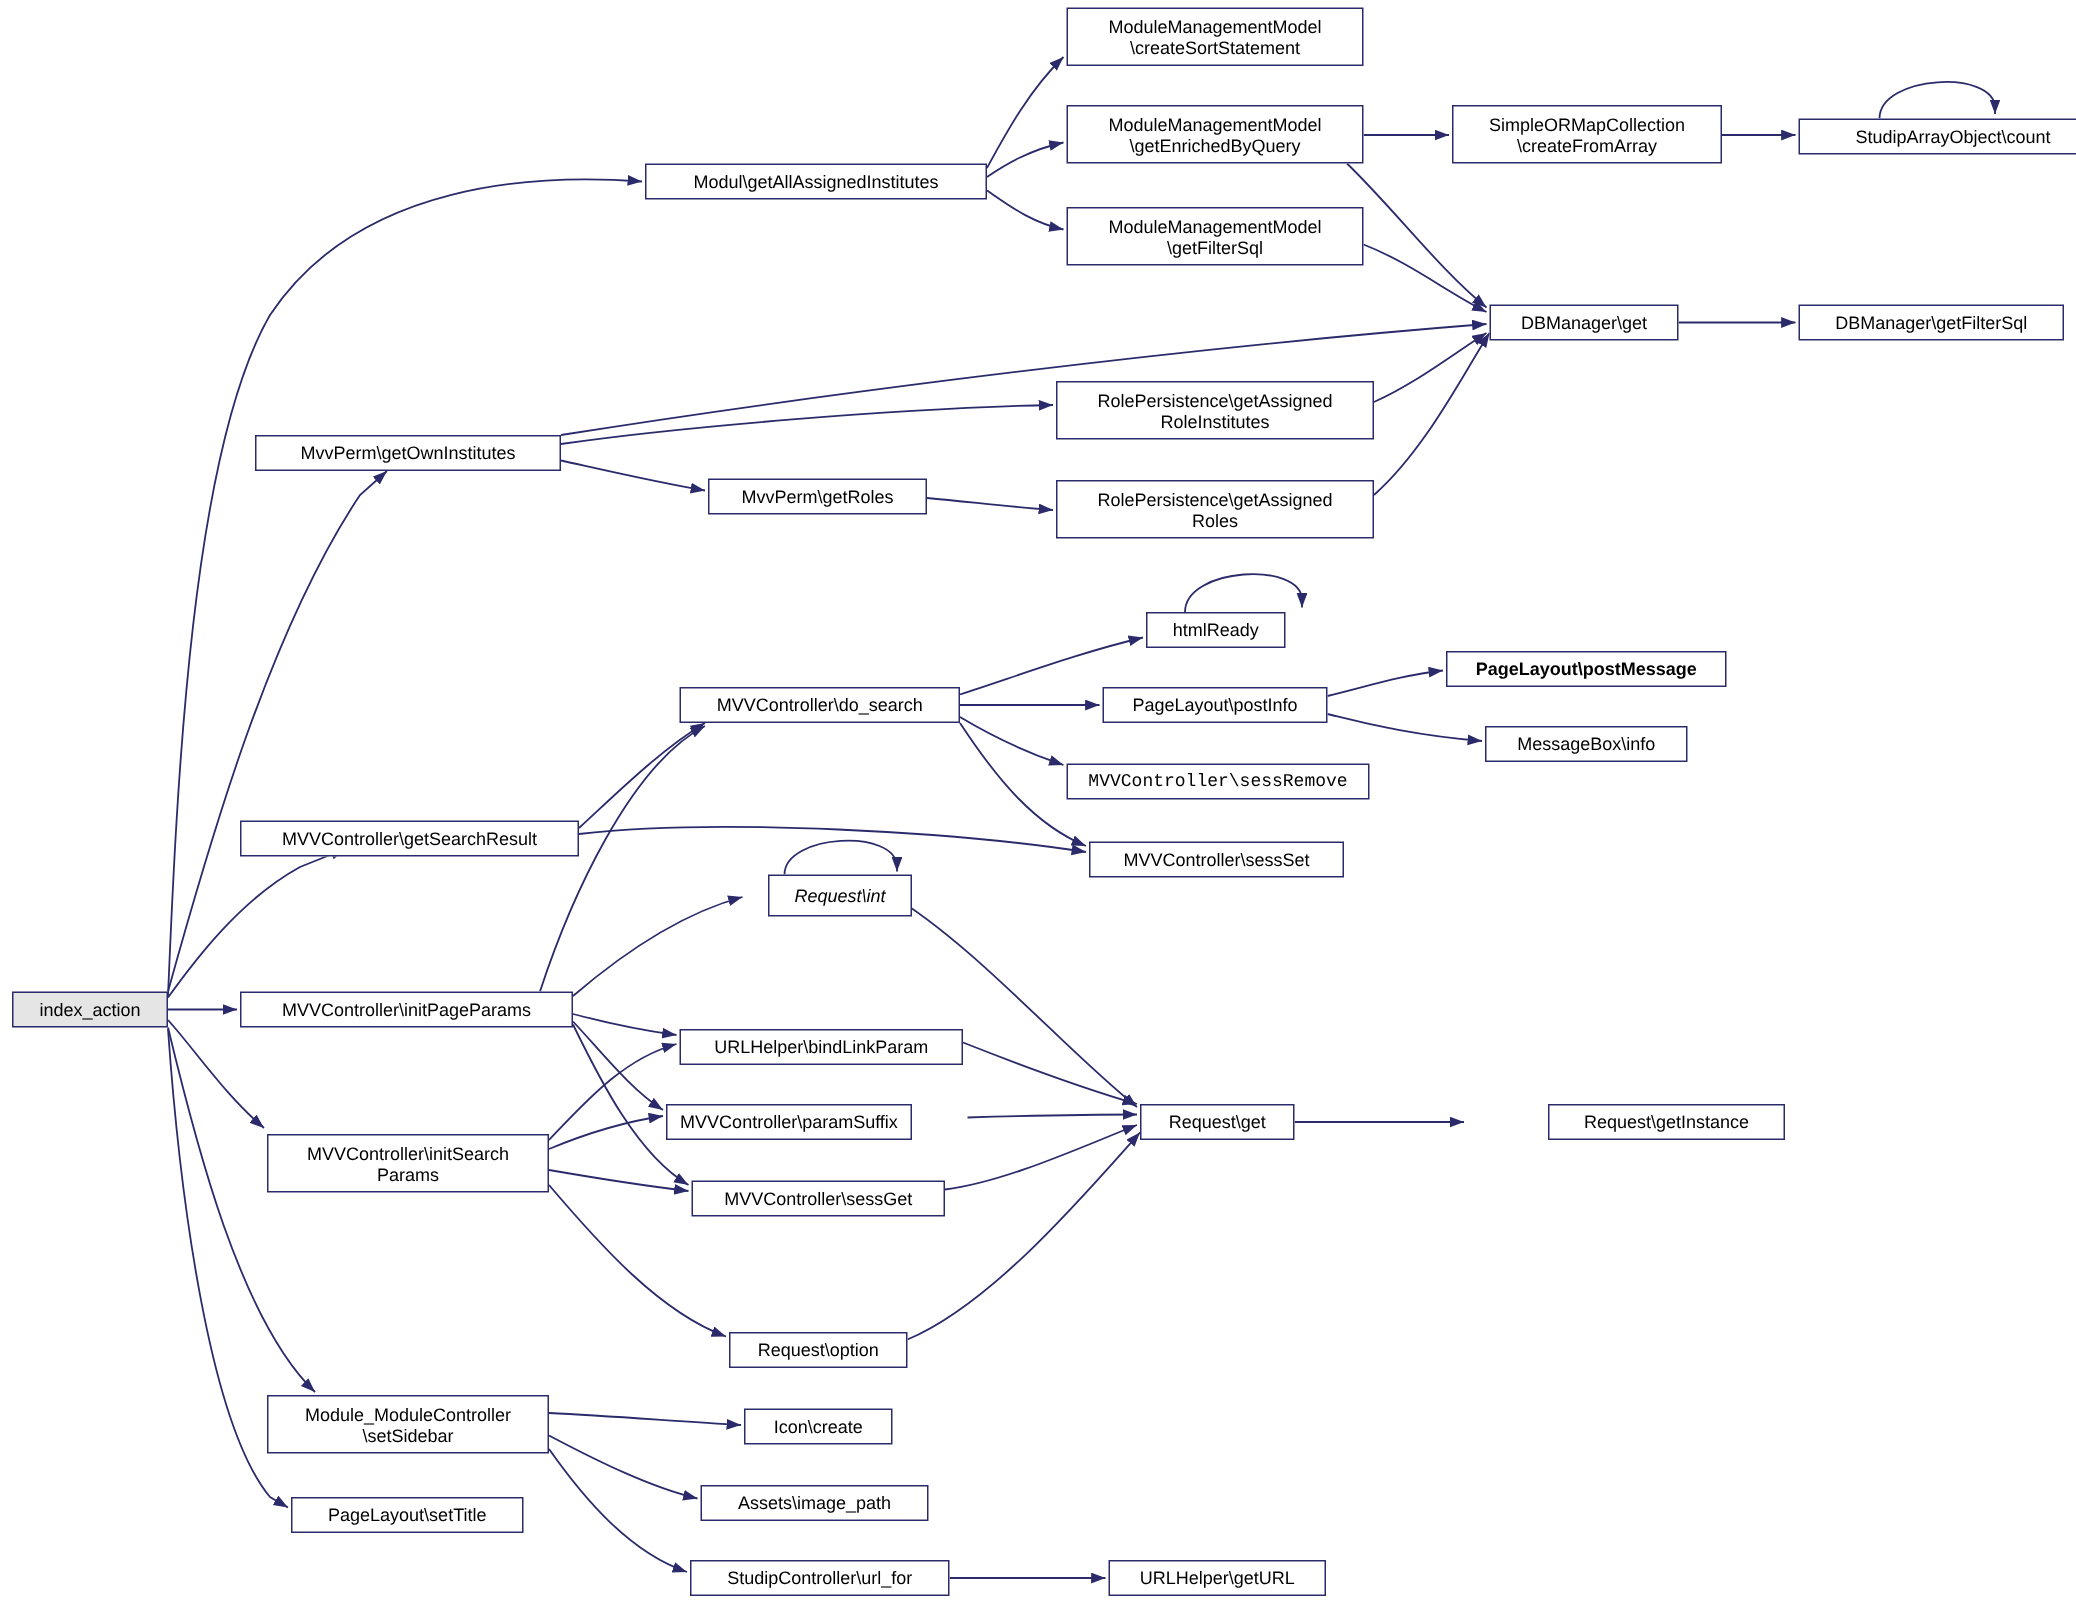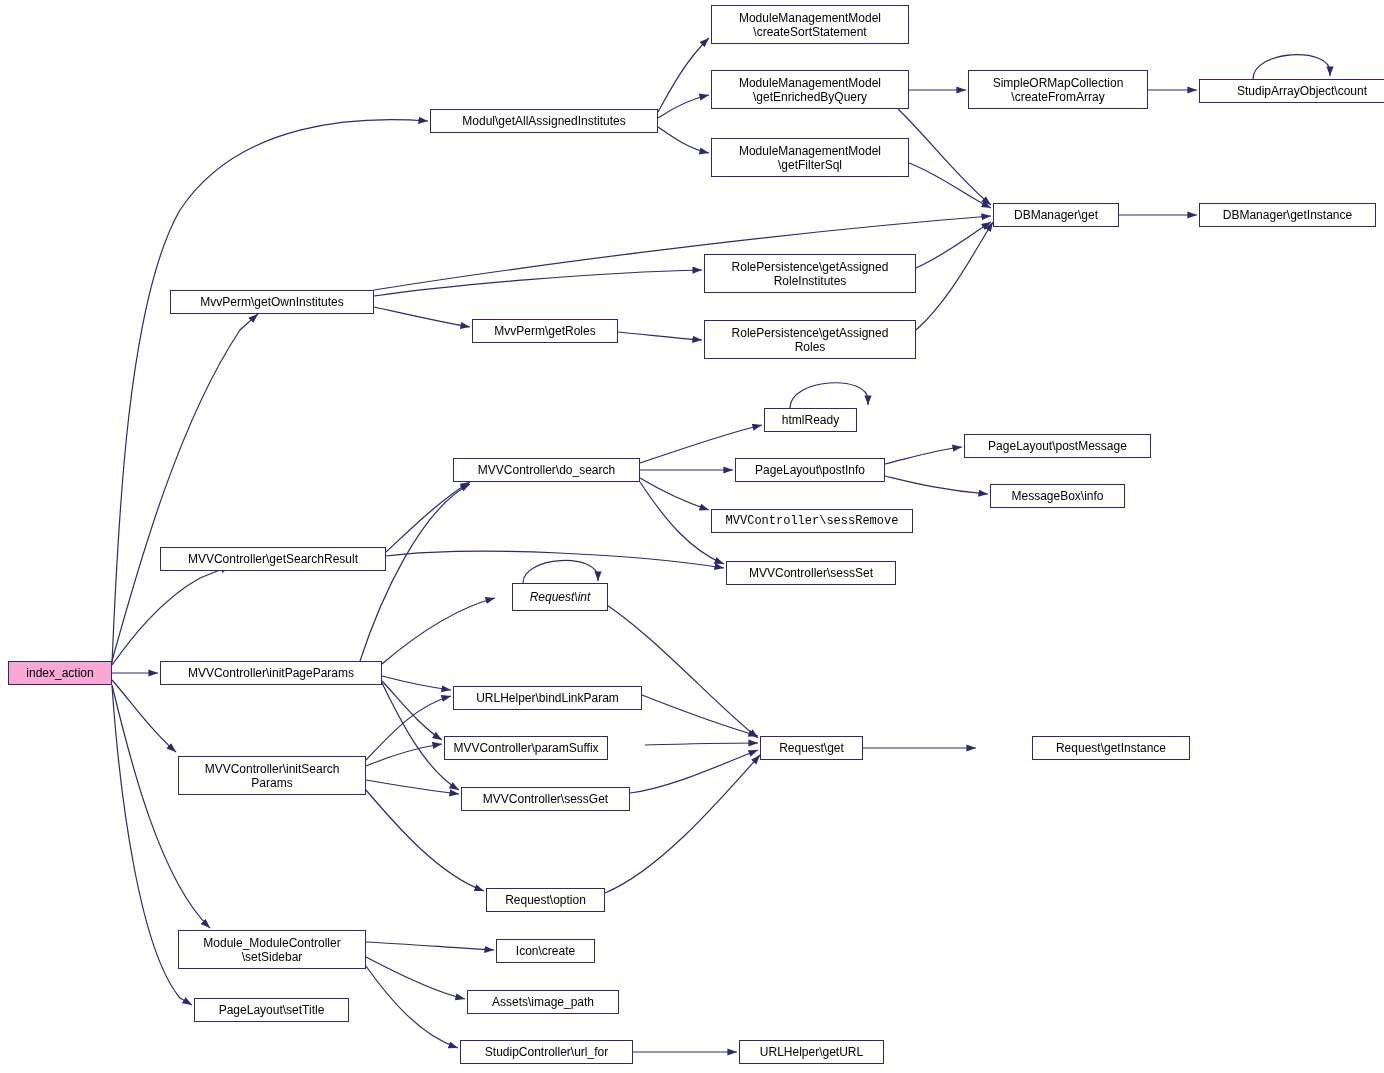--- a/index.html
+++ b/index.html
@@ -100,43 +100,43 @@
         <path d="M 630 793 C 670 788 720 765 758 750" marker-end="url(#arrow)"></path>
         <path d="M 605 893 C 660 870 720 800 760 755" marker-end="url(#arrow)"></path>
         <path d="M 863 748 L 976 748" marker-end="url(#arrow)"></path>
         <path d="M 366 942 C 410 944 455 948 494 950" marker-end="url(#arrow)"></path>
         <path d="M 366 957 C 400 975 435 992 465 999" marker-end="url(#arrow)"></path>
         <path d="M 366 966 C 390 1000 420 1035 458 1048" marker-end="url(#arrow)"></path>
         <path d="M 633 1052 L 737 1052" marker-end="url(#arrow)"></path>
       </g>
   </svg>
   <div id="node-layer">
-      <div class="node root" style="left: 8px; top: 661px; width: 104px; height: 24px; border-color: rgb(43, 43, 107); background: #f9a8d4;">index_action</div>
+      <div class="node root" style="left: 8px; top: 661px; width: 104px; height: 24px; border-color: rgb(43, 43, 107); background: #e5e5e5;">index_action</div>
       <div class="node" style="left: 430px; top: 109px; width: 228px; height: 24px; border-color: rgb(43, 43, 107);">Modul\getAllAssignedInstitutes</div>
       <div class="node" style="left: 711px; top: 5px; width: 198px; height: 39px; border-color: rgb(43, 43, 107);">ModuleManagementModel
 \createSortStatement</div>
       <div class="node" style="left: 711px; top: 70px; width: 198px; height: 39px; border-color: rgb(43, 43, 107);">ModuleManagementModel
 \getEnrichedByQuery</div>
       <div class="node" style="left: 711px; top: 138px; width: 198px; height: 39px; border-color: rgb(43, 43, 107);">ModuleManagementModel
 \getFilterSql</div>
       <div class="node" style="left: 968px; top: 70px; width: 180px; height: 39px; border-color: rgb(43, 43, 107);">SimpleORMapCollection
 \createFromArray</div>
       <div class="node" style="left: 1199px; top: 79px; width: 206px; height: 24px; border-color: rgb(43, 43, 107);">StudipArrayObject\count</div>
       <div class="node" style="left: 993px; top: 203px; width: 126px; height: 24px; border-color: rgb(43, 43, 107);">DBManager\get</div>
-      <div class="node" style="left: 1199px; top: 203px; width: 177px; height: 24px; border-color: rgb(43, 43, 107);">DBManager\getInstance</div>
+      <div class="node" style="left: 1199px; top: 203px; width: 177px; height: 24px; border-color: rgb(43, 43, 107);">DBManager\getFilterSql</div>
       <div class="node" style="left: 170px; top: 290px; width: 204px; height: 24px; border-color: rgb(43, 43, 107);">MvvPerm\getOwnInstitutes</div>
       <div class="node" style="left: 704px; top: 254px; width: 212px; height: 39px; border-color: rgb(43, 43, 107);">RolePersistence\getAssigned
 RoleInstitutes</div>
       <div class="node" style="left: 472px; top: 319px; width: 146px; height: 24px; border-color: rgb(43, 43, 107);">MvvPerm\getRoles</div>
       <div class="node" style="left: 704px; top: 320px; width: 212px; height: 39px; border-color: rgb(43, 43, 107);">RolePersistence\getAssigned
 Roles</div>
       <div class="node" style="left: 764px; top: 408px; width: 93px; height: 24px; border-color: rgb(43, 43, 107);">htmlReady</div>
       <div class="node" style="left: 453px; top: 458px; width: 187px; height: 24px; border-color: rgb(43, 43, 107);">MVVController\do_search</div>
       <div class="node" style="left: 735px; top: 458px; width: 150px; height: 24px; border-color: rgb(43, 43, 107);">PageLayout\postInfo</div>
-      <div class="node" style="left: 964px; top: 434px; width: 187px; height: 24px; border-color: rgb(43, 43, 107);">PageLayout\postMessage</div>
+      <div class="node" style="left: 964px; top: 434px; width: 187px; height: 24px; border-color: rgb(43, 43, 107); font-weight: bold;">PageLayout\postMessage</div>
       <div class="node" style="left: 990px; top: 484px; width: 135px; height: 24px; border-color: rgb(43, 43, 107);">MessageBox\info</div>
       <div class="node" style="left: 711px; top: 509px; width: 202px; height: 24px; border-color: rgb(43, 43, 107); font-family: Liberation Mono, monospace;">MVVController\sessRemove</div>
       <div class="node" style="left: 726px; top: 561px; width: 170px; height: 24px; border-color: rgb(43, 43, 107);">MVVController\sessSet</div>
       <div class="node" style="left: 160px; top: 547px; width: 226px; height: 24px; border-color: rgb(43, 43, 107);">MVVController\getSearchResult</div>
       <div class="node" style="left: 512px; top: 583px; width: 96px; height: 28px; border-color: rgb(43, 43, 107); font-style: italic;">Request\int</div>
       <div class="node" style="left: 160px; top: 661px; width: 222px; height: 24px; border-color: rgb(43, 43, 107);">MVVController\initPageParams</div>
       <div class="node" style="left: 453px; top: 686px; width: 189px; height: 24px; border-color: rgb(43, 43, 107);">URLHelper\bindLinkParam</div>
       <div class="node" style="left: 444px; top: 736px; width: 164px; height: 24px; border-color: rgb(43, 43, 107);">MVVController\paramSuffix</div>
       <div class="node" style="left: 178px; top: 756px; width: 188px; height: 39px; border-color: rgb(43, 43, 107);">MVVController\initSearch
 Params</div>

